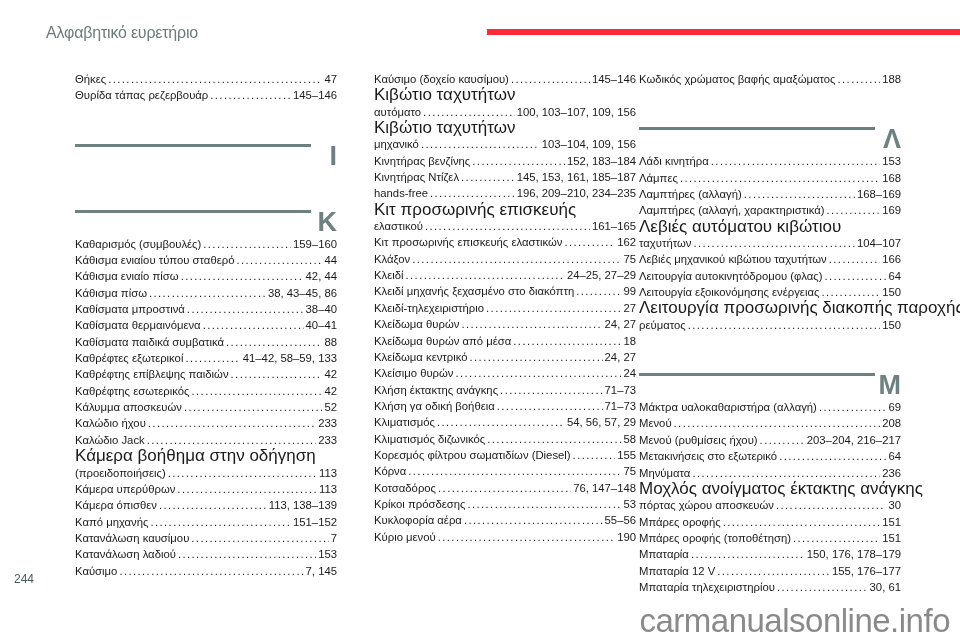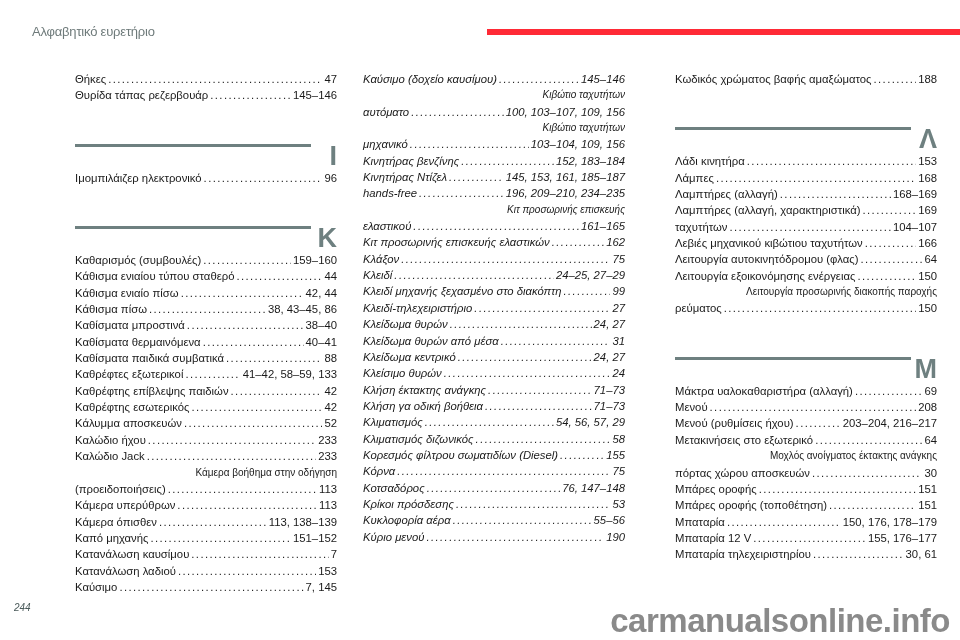--- a/index.html
+++ b/index.html
@@ -10,42 +10,42 @@
     body {
       width: 960px;
       height: 640px;
       position: relative;
       overflow: hidden;
       font-family: "Liberation Sans", sans-serif;
       color: #1a1a1a;
     }
     .header-title {
       position: absolute;
-      left: 32px;
+      left: 46px;
       top: 24px;
-      font-size: 13px;
+      font-size: 16px;
       color: #6e7a7a;
       letter-spacing: -0.2px;
     }
     .header-bar {
       position: absolute;
       left: 487px;
       top: 29px;
       width: 473px;
       height: 6px;
       background: #ff2a36;
     }
     .column {
       position: absolute;
       top: 71px;
       width: 262px;
     }
     .col-1 { left: 75px; }
-    .col-2 { left: 363px; font-style: italic; }
-    .col-3 { left: 639px; margin-left: 36px; }
+    .col-2 { left: 374px; }
+    .col-3 { left: 639px; }
 
     .entry {
       display: flex;
       align-items: baseline;
       font-size: 11.3px;
       line-height: 16.35px;
       height: 16.35px;
       white-space: nowrap;
     }
     .entry .label {
@@ -59,25 +59,24 @@
       color: #1a1a1a;
     }
     .entry .leader::before {
       content: "........................................................................................................";
     }
     .entry .pages {
       flex: 0 0 auto;
       text-align: right;
     }
     .entry-multiline .line1 {
-      font-size: 10px;
+      font-size: 17px;
       line-height: 16.35px;
       height: 16.35px;
       white-space: nowrap;
-      text-align: right;
     }
 
     .section {
       position: relative;
       height: 34px;
       margin-top: 32px;
     }
     .section .rule {
       position: absolute;
       left: 0;
@@ -92,33 +91,31 @@
       top: 6px;
       font-size: 27px;
       font-weight: bold;
       line-height: 28px;
       color: #6e8080;
     }
 
     .page-number {
       position: absolute;
       left: 14px;
-      top: 602px;
-      font-size: 10px;
+      top: 572px;
+      font-size: 12px;
       color: #4a5a5a;
-      font-style: italic;
     }
     .watermark {
       position: absolute;
       right: 10px;
       top: 602px;
       font-size: 33px;
       color: #8a8a8a;
       letter-spacing: -0.5px;
-      font-weight: bold;
     }
   </style>
 </head>
 <body>
 
 <div class="header-title">Αλφαβητικό ευρετήριο</div>
 <div class="header-bar"></div>
 
 <div class="column col-1">
     <div class="entry-multiline">
@@ -132,27 +129,20 @@
       <div class="entry">
         <span class="label">Θυρίδα τάπας ρεζερβουάρ</span>
         <span class="leader"></span>
         <span class="pages">145–146</span>
       </div>
     </div>
     <div class="section">
       <div class="rule"></div>
       <div class="letter">Ι</div>
     </div>
-    <div class="entry-multiline">
-      <div class="entry">
-        <span class="label">Ιμομπιλάιζερ ηλεκτρονικό</span>
-        <span class="leader"></span>
-        <span class="pages">96</span>
-      </div>
-    </div>
     <div class="section">
       <div class="rule"></div>
       <div class="letter">Κ</div>
     </div>
     <div class="entry-multiline">
       <div class="entry">
         <span class="label">Καθαρισμός (συμβουλές)</span>
         <span class="leader"></span>
         <span class="pages">159–160</span>
       </div>
@@ -384,21 +374,21 @@
       <div class="entry">
         <span class="label">Κλείδωμα θυρών</span>
         <span class="leader"></span>
         <span class="pages">24, 27</span>
       </div>
     </div>
     <div class="entry-multiline">
       <div class="entry">
         <span class="label">Κλείδωμα θυρών από μέσα</span>
         <span class="leader"></span>
-        <span class="pages">31</span>
+        <span class="pages">18</span>
       </div>
     </div>
     <div class="entry-multiline">
       <div class="entry">
         <span class="label">Κλείδωμα κεντρικό </span>
         <span class="leader"></span>
         <span class="pages">24, 27</span>
       </div>
     </div>
     <div class="entry-multiline">
@@ -513,20 +503,21 @@
       </div>
     </div>
     <div class="entry-multiline">
       <div class="entry">
         <span class="label">Λαμπτήρες (αλλαγή, χαρακτηριστικά)</span>
         <span class="leader"></span>
         <span class="pages">169</span>
       </div>
     </div>
     <div class="entry-multiline">
+      <div class="line1">Λεβιές αυτόματου κιβώτιου</div>
       <div class="entry">
         <span class="label">ταχυτήτων</span>
         <span class="leader"></span>
         <span class="pages">104–107</span>
       </div>
     </div>
     <div class="entry-multiline">
       <div class="entry">
         <span class="label">Λεβιές μηχανικού κιβώτιου ταχυτήτων</span>
         <span class="leader"></span>
@@ -578,20 +569,27 @@
         <span class="label">Μενού (ρυθμίσεις ήχου)</span>
         <span class="leader"></span>
         <span class="pages">203–204, 216–217</span>
       </div>
     </div>
     <div class="entry-multiline">
       <div class="entry">
         <span class="label">Μετακινήσεις στο εξωτερικό</span>
         <span class="leader"></span>
         <span class="pages">64</span>
+      </div>
+    </div>
+    <div class="entry-multiline">
+      <div class="entry">
+        <span class="label">Μηνύματα</span>
+        <span class="leader"></span>
+        <span class="pages">236</span>
       </div>
     </div>
     <div class="entry-multiline">
       <div class="line1">Μοχλός ανοίγματος έκτακτης ανάγκης</div>
       <div class="entry">
         <span class="label">πόρτας χώρου αποσκευών</span>
         <span class="leader"></span>
         <span class="pages">30</span>
       </div>
     </div>

